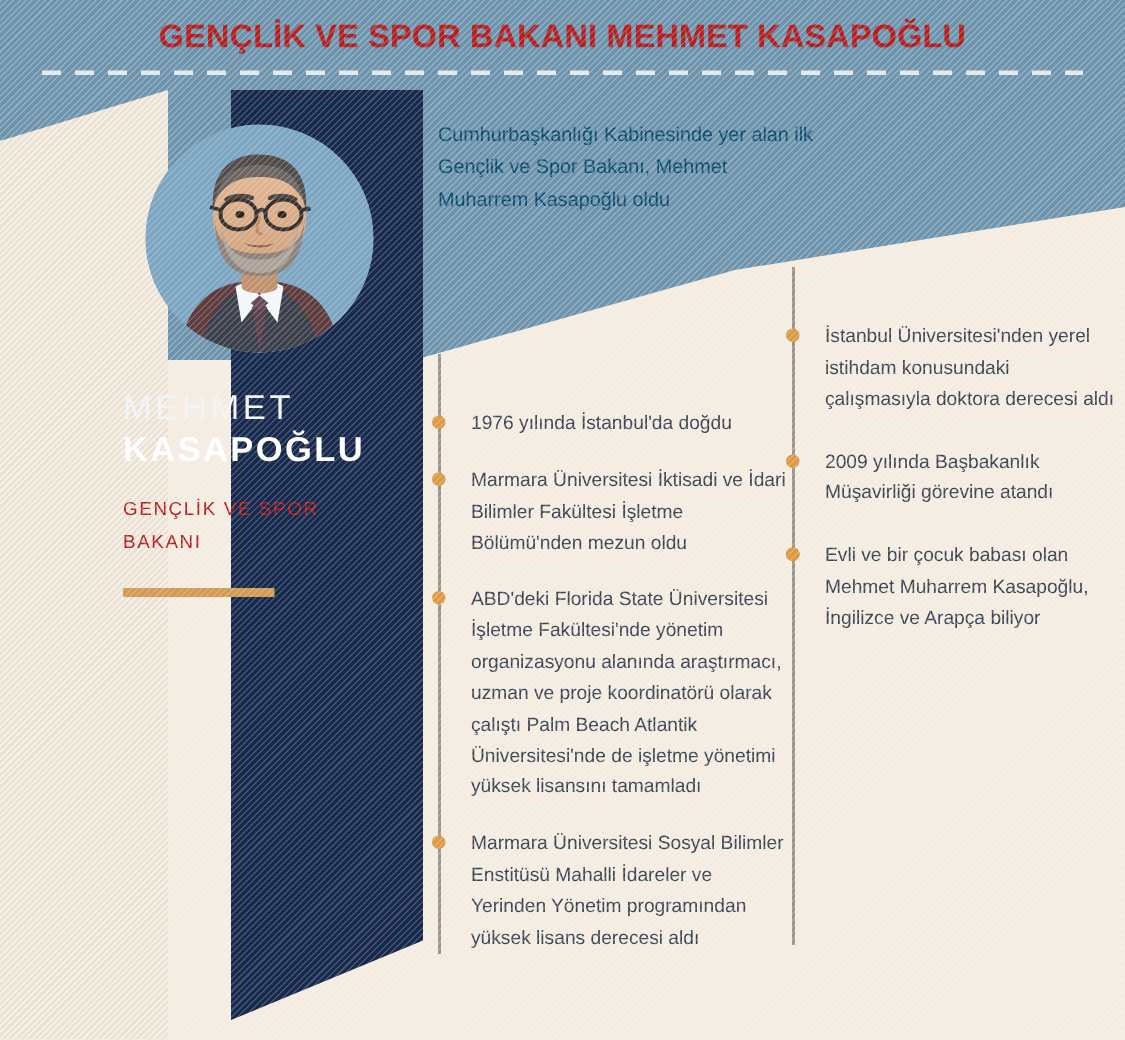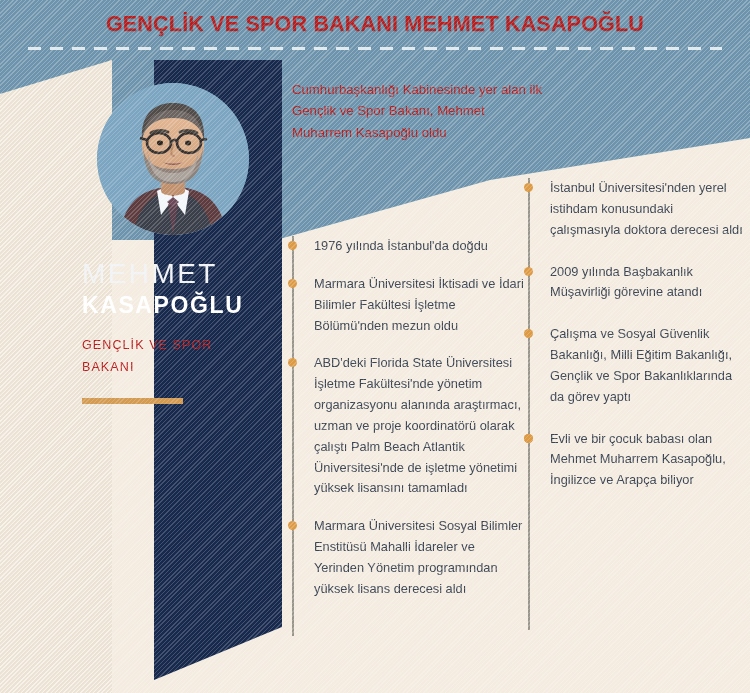--- a/index.html
+++ b/index.html
@@ -132,21 +132,21 @@
 
   
   .name-block {
     position: absolute;
     left: 82px; top: 258px;
     width: 190px;
     z-index: 22;
   }
   .name-first {
     color: #f2f3f5;
-    font-size: 28px;
+    font-size: 23px;
     font-weight: 300;
     letter-spacing: 2.4px;
     line-height: 1.15;
     font-family: "Liberation Sans", sans-serif;
   }
   .name-last {
     color: #ffffff;
     font-size: 23px;
     font-weight: bold;
     letter-spacing: 1.6px;
@@ -166,21 +166,21 @@
     margin-top: 20px;
     width: 101px; height: 6px;
     background: #d39a52;
   }
 
   
   .intro {
     position: absolute;
     left: 292px; top: 79px;
     width: 250px;
-    color: #b91c1c;
+    color: #0c4a6e;
     font-size: 13.2px;
     line-height: 1.62;
     z-index: 25;
     font-family: "Liberation Sans", sans-serif;
   }
 
   
   .col {
     position: absolute;
     z-index: 25;
@@ -190,21 +190,21 @@
 
   .col-rail {
     position: absolute;
     left: 0; top: 0;
     width: 2px;
     background: #98958c;
   }
   .col-left  .col-rail { height: 400px; }
   .col-right .col-rail { height: 452px; }
 
-  .bullets { position: relative; padding-left: 22px; }
+  .bullets { position: relative; padding-left: 22px; margin-top: 36px; }
   .bullet {
     position: relative;
     margin-bottom: 17px;
     color: #3b4452;
     font-size: 12.8px;
     line-height: 1.63;
     font-family: "Liberation Sans", sans-serif;
   }
   .bullet .dot {
     position: absolute;
@@ -325,21 +325,20 @@
       <div class="bullet">
         <span class="dot"></span>
         <span>İstanbul Üniversitesi'nden yerel istihdam konusundaki çalışmasıyla doktora derecesi aldı</span>
       </div>
       <div class="bullet">
         <span class="dot"></span>
         <span>2009 yılında Başbakanlık Müşavirliği görevine atandı</span>
       </div>
       <div class="bullet">
         <span class="dot"></span>
-        <span>Çalışma ve Sosyal Güvenlik Bakanlığı, Milli Eğitim Bakanlığı, Gençlik ve Spor Bakanlıklarında da görev yaptı</span>
       </div>
       <div class="bullet">
         <span class="dot"></span>
       </div>
       <div class="bullet">
         <span class="dot"></span>
         <span>Evli ve bir çocuk babası olan Mehmet Muharrem Kasapoğlu, İngilizce ve Arapça biliyor</span>
       </div>
     </div>
   </div>

